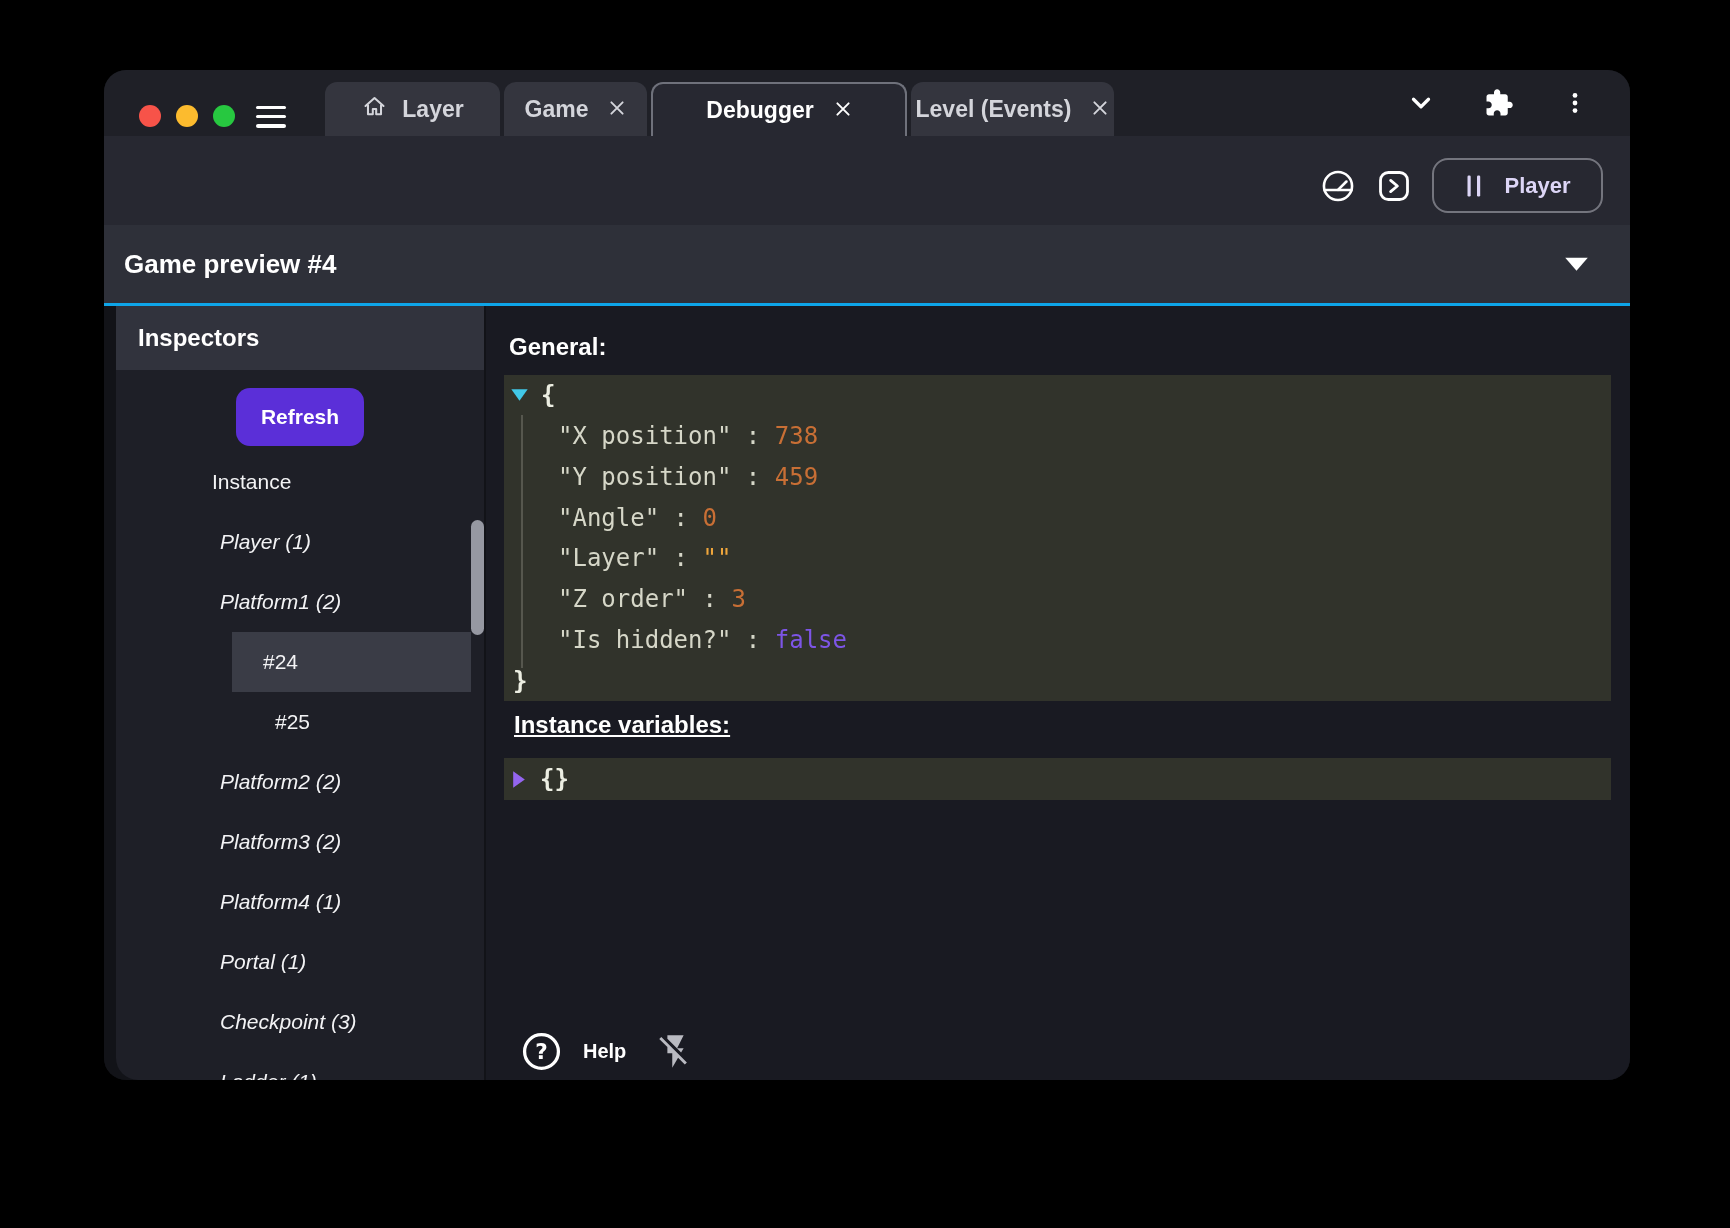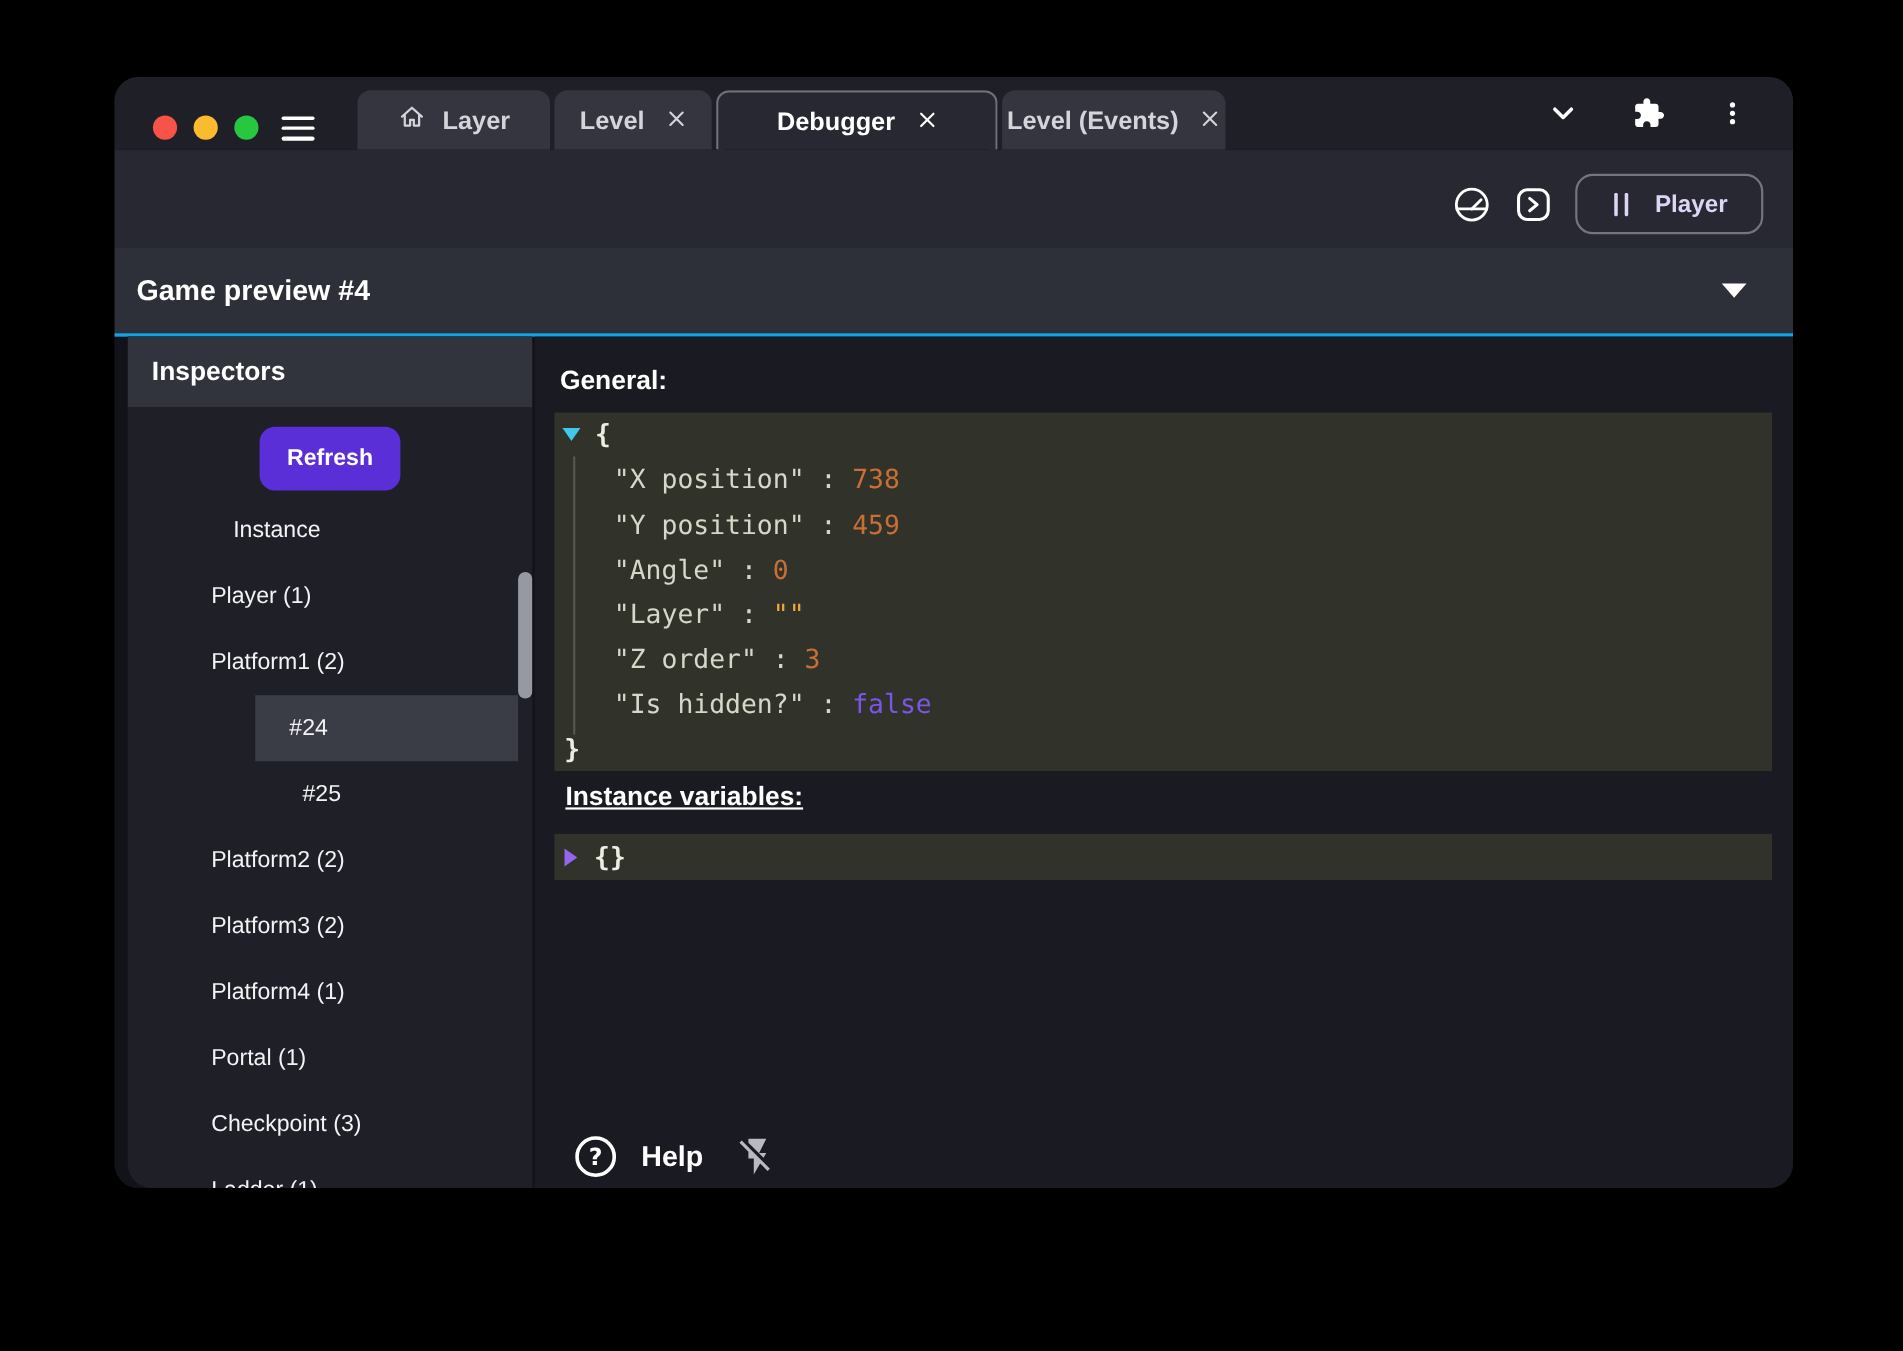--- a/index.html
+++ b/index.html
@@ -41,21 +41,21 @@
   
   .content{display:flex;height:774px;background:#121318;padding-left:12px;gap:2px;box-sizing:border-box;}
   .sidebar{position:relative;width:368px;background:#1e1f27;border-bottom-left-radius:22px;overflow:hidden;flex:none;}
   .sb-header{height:64px;background:#31333d;display:flex;align-items:center;padding-left:22px;
     font-size:24px;font-weight:600;color:#fff;}
   .refresh-btn{position:absolute;left:120px;top:82px;width:128px;height:58px;border:none;border-radius:14px;
     background:var(--accent);color:#fff;font-size:21px;font-weight:700;cursor:pointer;
     font-family:"Liberation Sans","DejaVu Sans",sans-serif;}
   .tree{position:absolute;left:0;right:0;top:146px;}
   .trow{height:60px;display:flex;align-items:center;font-size:21px;font-weight:500;color:#f3f3f5;cursor:pointer;}
-  .trow.lvl1{padding-left:96px;} .trow.lvl2{padding-left:76px;} .trow.lvl3{padding-left:159px;}
+  .trow.lvl1{padding-left:96px;} .trow.lvl2{padding-left:104px;font-style:italic;} .trow.lvl3{padding-left:159px;}
   .trow.selected{background:#3a3c46;margin-left:116px;margin-right:13px;padding-left:31px;}
   .sb-scroll{position:absolute;right:0;top:214px;width:13px;height:115px;background:#9698a2;border-radius:7px;cursor:grab;}
 
   .main{position:relative;flex:1;background:#191a22;overflow:hidden;}
   .sec-label{position:absolute;left:23px;font-size:24px;font-weight:600;color:#fff;line-height:1.15;}
   .json-box{position:absolute;left:18px;width:1107px;background:#31332b;
     font-family:"DejaVu Sans Mono","Liberation Mono",monospace;font-size:24px;}
   #json-box1{top:69px;height:326px;}
   #json-box2{top:452px;height:42px;display:flex;align-items:center;padding-left:8px;gap:14px;box-sizing:border-box;}
   .guide{position:absolute;left:17px;top:40px;bottom:33px;width:2px;background:#56574e;}
@@ -63,21 +63,21 @@
   .jrow.open{padding-left:6px;gap:12px;}
   .jrow.entry{padding-left:54px;}
   .jrow.close{padding-left:9px;}
   .brace{color:#eceee2;font-weight:700;}
   .jkey,.jsep{color:var(--jkey);}
   .jval.number{color:var(--jnum);} .jval.string{color:var(--jstr);} .jval.boolean{color:var(--jbool);}
   .tri{display:flex;cursor:pointer;}
   #vars-label{top:405px;left:28px;text-decoration:underline;}
   #general-label{top:27px;}
   .help-row{position:absolute;left:35px;top:725px;display:flex;align-items:center;gap:21px;}
-  .help-label{font-size:26px;font-weight:700;color:#fff;}
+  .help-label{font-size:20px;font-weight:700;color:#fff;}
   .flash-ic{margin-left:9px;display:flex;cursor:pointer;}
   .help-btn{display:flex;align-items:center;gap:21px;cursor:pointer;}
 </style>
 </head>
 <body>
 
 <div class="canvas">
   <div class="window">
 
     <div class="titlebar">
@@ -93,21 +93,21 @@
         </div>
       <div class="tabs" id="tabs">
           <div class="tab">
             <span class="ic"><svg viewBox="0 0 24 24" width="27" height="27">
                 <path d="M4 11.6 12 4.4l8 7.2" fill="none" stroke="currentColor" stroke-width="1.8" stroke-linecap="round" stroke-linejoin="round"></path>
                 <path d="M6.2 10.2v8.6h4.3v-4.6h3v4.6h4.3v-8.6" fill="none" stroke="currentColor" stroke-width="1.8" stroke-linejoin="round"></path>
               </svg></span>
             <span class="tab-label">Layer</span>
           </div>
           <div class="tab">
-            <span class="tab-label">Level</span>
+            <span class="tab-label">Game</span>
             <span class="ic close-x"><svg viewBox="0 0 16 16" width="18" height="18">
                 <path d="M3 3l10 10M13 3L3 13" stroke="currentColor" stroke-width="1.7" stroke-linecap="round"></path>
               </svg></span>
           </div>
           <div class="tab active">
             <span class="tab-label">Debugger</span>
             <span class="ic close-x"><svg viewBox="0 0 16 16" width="18" height="18">
                 <path d="M3 3l10 10M13 3L3 13" stroke="currentColor" stroke-width="1.7" stroke-linecap="round"></path>
               </svg></span>
           </div>

